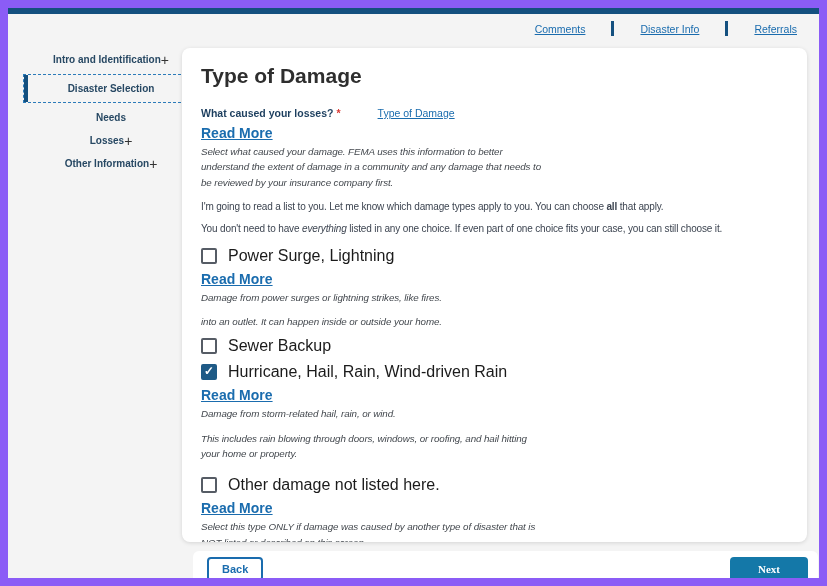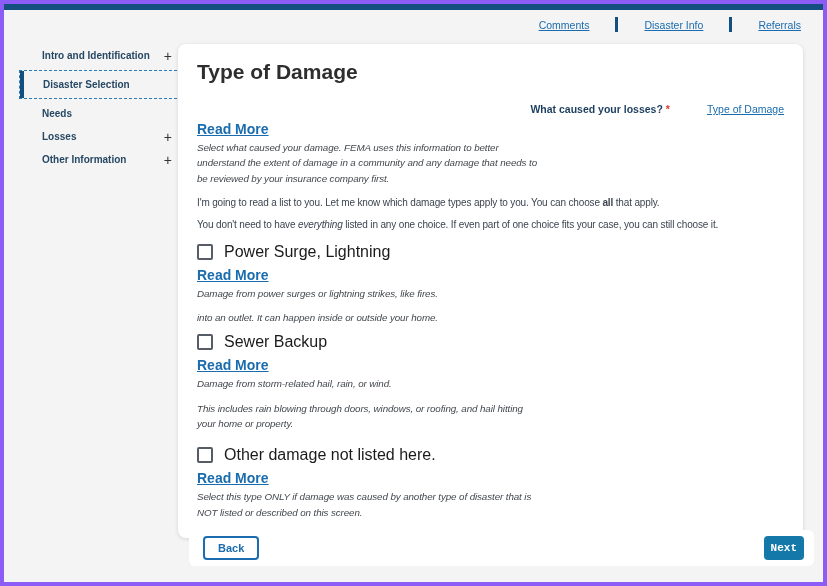--- a/index.html
+++ b/index.html
@@ -1,60 +1,60 @@
 <!DOCTYPE html>
 <html><head>
 <meta charset="utf-8">
 <style>
   * { margin:0; padding:0; box-sizing:border-box; }
   html,body { width:827px; height:586px; }
   body { font-family:"Liberation Sans", sans-serif; background:#fff; }
 
   .window {
     position:relative; width:827px; height:586px;
-    background:#f4f4f4; border:4px solid #8b5cf6; overflow:hidden;
+    background:#f4f4f4; border:8px solid #8b5cf6; overflow:hidden;
   }
   .topbar { position:absolute; top:0; left:0; right:0; height:6px; background:#14507f; }
 
   
   .header-links {
     position:absolute; top:13px; right:18px;
     display:flex; align-items:center; gap:0;
   }
   .header-link {
     color:#1a6cae; font-size:10.5px; text-decoration:underline;
     cursor:pointer; padding:0 4px; white-space:nowrap;
   }
   .header-sep { width:3px; height:15px; background:#14507f; margin:0 22px; }
 
   
   .sidebar { position:absolute; left:15px; top:40px; width:163px; }
   .side-item {
-    display:flex; align-items:center; justify-content:space-between;
+    display:flex; align-items:center; justify-content:center;
     padding:6px 10px 6px 23px; cursor:pointer;
   }
   .side-label { font-size:10px; font-weight:700; color:#274863; }
   .plus-icon { font-size:14px; font-weight:400; color:#333; line-height:10px; }
   .side-item.selected {
     position:relative; border:1px dashed #2b7bb9; margin:3px 0;
     padding-top:8px; padding-bottom:8px;
   }
   .side-item.selected::before {
     content:""; position:absolute; left:0; top:0; bottom:0; width:4px; background:#14507f;
   }
 
   
   .card {
     position:absolute; left:174px; top:40px; width:625px; height:494px;
     background:#fff; border-radius:8px; box-shadow:0 1px 4px rgba(0,0,0,0.13);
     padding:15px 19px; overflow:hidden;
   }
   .page-title { font-size:21px; font-weight:700; color:#2e2e2e; margin:1px 0 19px; }
 
-  .question-row { display:flex; align-items:baseline;justify-content:flex-end; }
+  .question-row { display:flex; align-items:baseline; }
   .q-label { font-size:10.5px; font-weight:700; color:#1c3e5e; }
   .req { color:#d83933; font-size:10.5px; font-weight:700; margin-left:3px; }
   .q-link { font-size:10.5px; color:#1a6cae; text-decoration:underline; margin-left:37px; cursor:pointer; }
 
   .read-more {
     display:inline-block; font-size:14px; font-weight:700; color:#1a6cae;
     text-decoration:underline; margin-top:6px; cursor:pointer;
   }
   .hint { font-style:italic; font-size:9.8px; color:#43484e; line-height:15.3px; letter-spacing:-0.1px; }
   .hint-block { margin-top:2px; }
@@ -73,34 +73,34 @@
     transform:translate(-50%,-54%); color:#fff; font-size:12px; font-weight:700;
   }
   .option-label { font-size:16px; color:#1b1b1b; margin-left:11px; }
   .desc-block { margin-top:2px; }
   .desc-block + .desc-block { margin-top:9px; }
   .opt-gap-sm { margin-top:8px; }
   .opt-gap-lg { margin-top:15px; }
 
   
   .footerbar {
-    position:absolute; left:185px; top:526px; width:625px; height:36px;
+    position:absolute; left:185px; top:543px; width:625px; height:36px;
     background:#fff; border-radius:6px;
   }
   .back-btn {
     position:absolute; left:14px; top:6px;
     background:#fff; border:2px solid #1a6cae; border-radius:4px;
     color:#1a6cae; font-size:11px; font-weight:700;
     padding:4px 13px; cursor:pointer; font-family:inherit;
   }
   .next-btn {
     position:absolute; right:10px; top:6px;
     background:#1478a8; border:none; border-radius:4px;
     color:#fff; font-size:11px; font-weight:700;
-    padding:6px 7px; cursor:pointer; font-family:Liberation Mono, monospace;
+    padding:6px 28px; cursor:pointer; font-family:Liberation Serif, serif;
   }
 </style>
 </head>
 <body>
 
 <div class="window">
   <div class="topbar"></div>
 
   <div class="header-links">
     <span class="header-link">Comments</span>
@@ -162,20 +162,24 @@
       <div class="hint">into an outlet. It can happen inside or outside your home.</div>
     </div>
 
     
     <div class="option-row opt-gap-sm">
       <span class="checkbox"></span>
       <span class="option-label">Sewer Backup</span>
     </div>
 
     
+    <div class="option-row" style="margin-top:8px;">
+      <span class="checkbox checked"></span>
+      <span class="option-label">Hurricane, Hail, Rain, Wind-driven Rain</span>
+    </div>
     <span class="read-more">Read More</span>
     <div class="desc-block">
       <div class="hint">Damage from storm-related hail, rain, or wind.</div>
     </div>
     <div class="desc-block">
       <div class="hint">This includes rain blowing through doors, windows, or roofing, and hail hitting</div>
       <div class="hint">your home or property.</div>
     </div>
 
     

